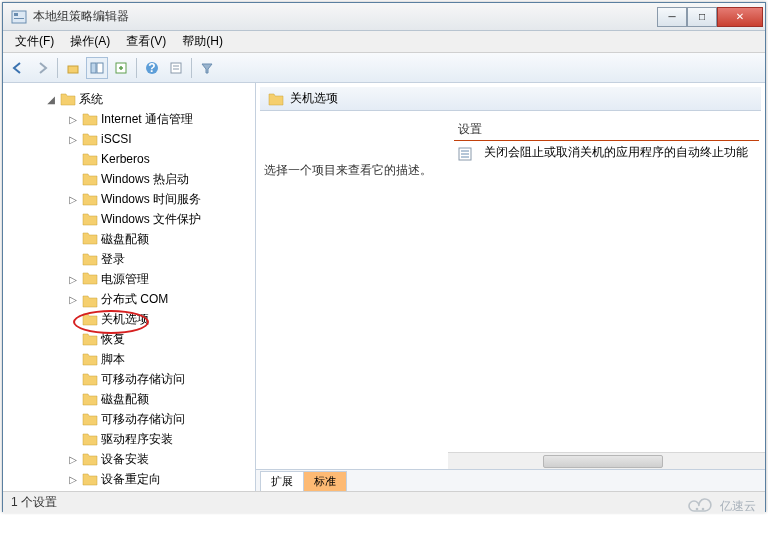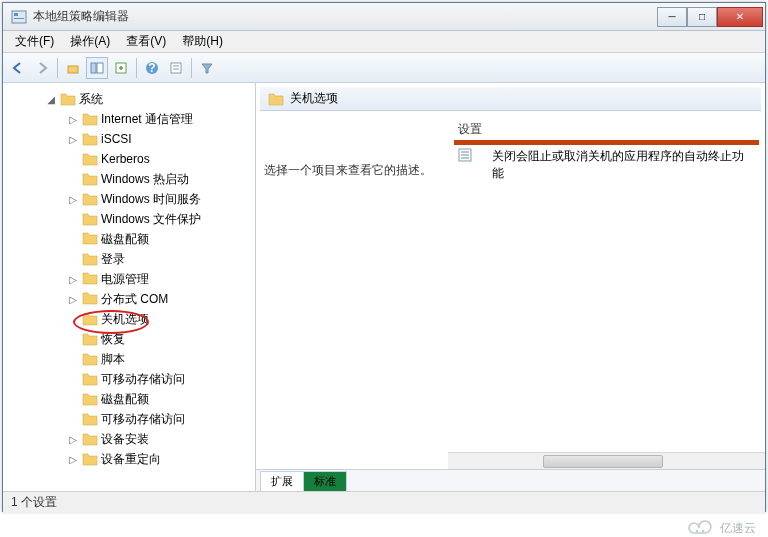--- a/index.html
+++ b/index.html
@@ -28,34 +28,34 @@
 .tree-folder { width: 16px; height: 14px; margin: 0 3px; }
 .tree-label { color: #000; }
 .highlighted { position: relative; }
 .highlighted::before { content:''; position:absolute; left:-6px; top:-1px; width:72px; height:20px; border: 2px solid #d62020; border-radius: 50%; pointer-events:none; }
 
 .right-panel { flex: 1; display: flex; flex-direction: column; background: #fff; }
 .right-header { height: 24px; background: linear-gradient(to bottom,#f4f7fb,#e4ecf5); border-bottom: 1px solid #c4d0de; display: flex; align-items: center; padding: 0 8px; gap: 6px; margin: 4px 4px 0 4px; }
 .right-body { flex: 1; display: flex; padding: 8px 6px 0 6px; gap: 10px; }
 .desc-col { width: 182px; color: #333; padding: 4px 2px; margin-top: 39px; }
 .list-col { flex: 1; }
-.list-header { color: #333; padding: 2px 4px; border-bottom: 5px solid #c2410c; }
-.list-row { display: flex; align-items: flex-start; padding: 3px 4px; gap: 20px; cursor: pointer; }
+.list-header { color: #333; padding: 2px 4px; border-bottom: 1px solid #c2410c; }
+.list-row { display: flex; align-items: flex-end; padding: 3px 4px; gap: 12px; cursor: pointer; }
 .list-icon { width: 14px; height: 14px; }
 
 .tabs-strip { height: 22px; border-top: 1px solid #c4d0de; display: flex; align-items: flex-end; padding-left: 4px; background: #f4f6f9; }
 .tab { padding: 2px 10px; border: 1px solid #c4d0de; border-bottom: none; background: #fff; margin-right: -1px; cursor: pointer; font-size: 11px; }
-.tab.inactive { background: #15803d; }
+.tab.inactive { background: #fdba74; }
 
 .scroll-h { height: 17px; background: #f0f0f0; border-top: 1px solid #d8d8d8; position: relative; }
 .scroll-thumb { position: absolute; left: 30%; top: 2px; width: 120px; height: 13px; background: linear-gradient(to bottom,#e6e6e6,#cfcfcf); border: 1px solid #b6b6b6; border-radius: 2px; }
 
 .statusbar { height: 22px; background: #f0f0f0; border-top: 1px solid #d0d0d0; display: flex; align-items: center; padding: 0 8px; color: #333; }
 
-.watermark { position: absolute; right: 12px; bottom: 0; color: #9aa5b0; font-size: 16px; display: flex; align-items: center; gap: 4px; opacity: .85; }
+.watermark { position: absolute; right: 12px; bottom: 22px; color: #9aa5b0; font-size: 16px; display: flex; align-items: center; gap: 4px; opacity: .85; }
 .watermark svg { opacity: .7; }
 
 svg.folder path { fill: #f5cf6e; stroke: #c9a23a; stroke-width: .5; }
 </style>
 </head>
 <body>
 
 <div class="window">
 
   <div class="titlebar">
@@ -216,21 +216,21 @@
             <span class="tree-expand">▷</span>
             <span class="" style="display:flex;">
               <svg class="folder tree-folder" viewBox="0 0 16 14">
                 <path d="M1 2 L6 2 L7 4 L15 4 L15 13 L1 13 Z"></path>
               </svg>
               <span class="tree-label">电源管理</span>
             </span>
           </div>
           <div class="tree-node" style="padding-left:62px">
             <span class="tree-expand">▷</span>
-            <span class="" style="display:flex;align-items:flex-start">
+            <span class="" style="display:flex;align-items:flex-end">
               <svg class="folder tree-folder" viewBox="0 0 16 14">
                 <path d="M1 2 L6 2 L7 4 L15 4 L15 13 L1 13 Z"></path>
               </svg>
               <span class="tree-label">分布式 COM</span>
             </span>
           </div>
           <div class="tree-node" style="padding-left:62px">
             <span class="tree-expand"></span>
             <span class=" highlighted" style="display:flex;align-items:center">
               <svg class="folder tree-folder" viewBox="0 0 16 14">
@@ -275,20 +275,29 @@
               <span class="tree-label">磁盘配额</span>
             </span>
           </div>
           <div class="tree-node" style="padding-left:62px">
             <span class="tree-expand"></span>
             <span class="" style="display:flex;align-items:center">
               <svg class="folder tree-folder" viewBox="0 0 16 14">
                 <path d="M1 2 L6 2 L7 4 L15 4 L15 13 L1 13 Z"></path>
               </svg>
               <span class="tree-label">可移动存储访问</span>
+            </span>
+          </div>
+          <div class="tree-node" style="padding-left:62px">
+            <span class="tree-expand"></span>
+            <span class="" style="display:flex;align-items:center">
+              <svg class="folder tree-folder" viewBox="0 0 16 14">
+                <path d="M1 2 L6 2 L7 4 L15 4 L15 13 L1 13 Z"></path>
+              </svg>
+              <span class="tree-label">驱动程序安装</span>
             </span>
           </div>
           <div class="tree-node" style="padding-left:62px">
             <span class="tree-expand">▷</span>
             <span class="" style="display:flex;align-items:center">
               <svg class="folder tree-folder" viewBox="0 0 16 14">
                 <path d="M1 2 L6 2 L7 4 L15 4 L15 13 L1 13 Z"></path>
               </svg>
               <span class="tree-label">设备安装</span>
             </span>

